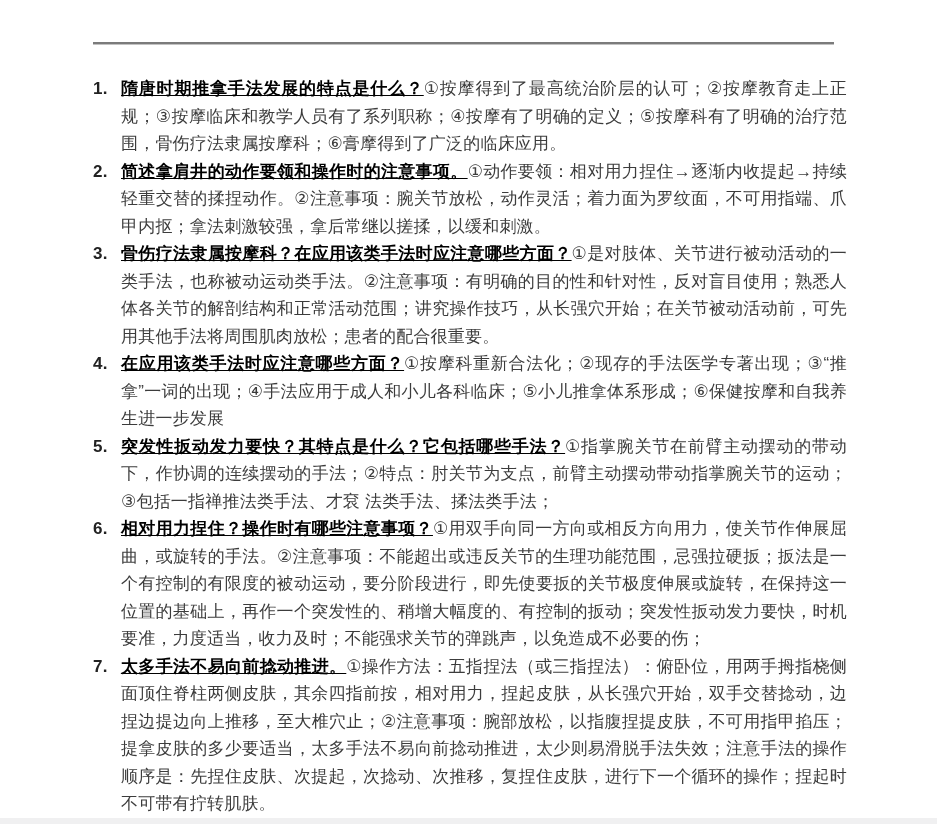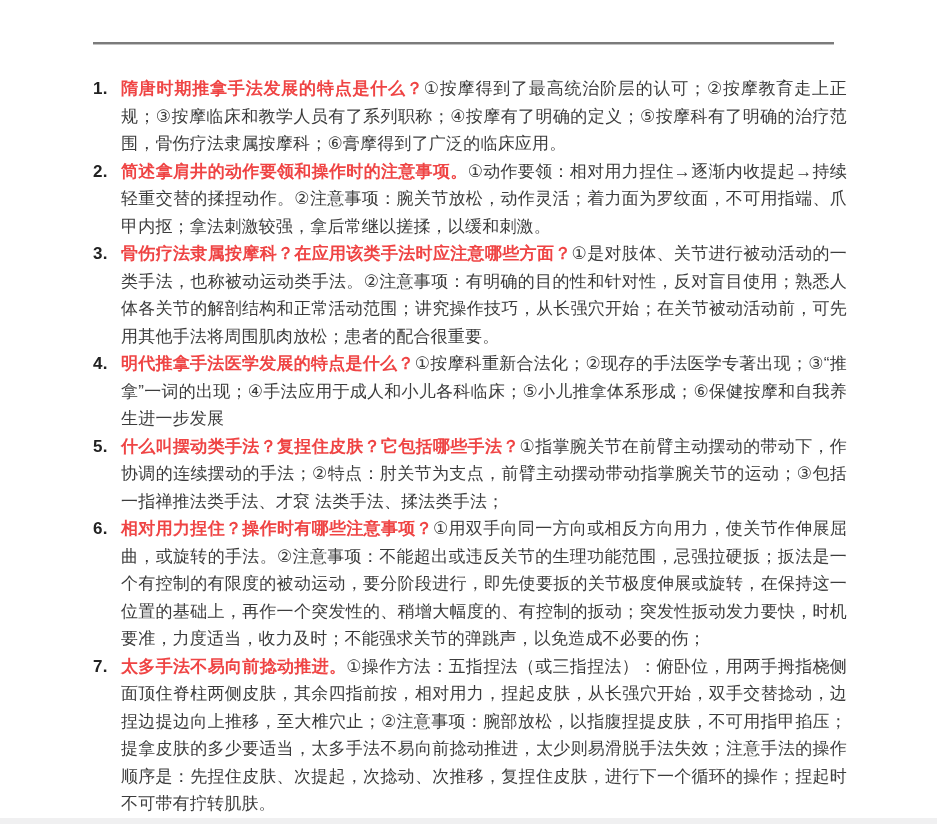--- a/index.html
+++ b/index.html
@@ -39,21 +39,22 @@
   }
   .qa-item .num {
     position: absolute;
     left: 0;
     top: 0;
     font-weight: bold;
     color: #222222;
   }
   .qa-item .q {
     font-weight: bold;
-    color: #ef4444;
+    color: #000000;
+    text-decoration: underline;
   }
   .qa-item .a {
     color: #3c3c3c;
   }
   .bottom-strip {
     position: absolute;
     left: 0;
     bottom: 0;
     width: 937px;
     height: 6px;
@@ -72,25 +73,25 @@
 
   <div class="qa-item">
     <span class="num">2.</span><span class="q">简述拿肩井的动作要领和操作时的注意事项。</span><span class="a">①动作要领：相对用力捏住→逐渐内收提起→持续轻重交替的揉捏动作。②注意事项：腕关节放松，动作灵活；着力面为罗纹面，不可用指端、爪甲内抠；拿法刺激较强，拿后常继以搓揉，以缓和刺激。</span>
   </div>
 
   <div class="qa-item">
     <span class="num">3.</span><span class="q">骨伤疗法隶属按摩科？在应用该类手法时应注意哪些方面？</span><span class="a">①是对肢体、关节进行被动活动的一类手法，也称被动运动类手法。②注意事项：有明确的目的性和针对性，反对盲目使用；熟悉人体各关节的解剖结构和正常活动范围；讲究操作技巧，从长强穴开始；在关节被动活动前，可先用其他手法将周围肌肉放松；患者的配合很重要。</span>
   </div>
 
   <div class="qa-item">
-    <span class="num">4.</span><span class="q">明代推拿手法医学发展的特点是什么？</span><span class="a">①按摩科重新合法化；②现存的手法医学专著出现；③“推拿”一词的出现；④手法应用于成人和小儿各科临床；⑤小儿推拿体系形成；⑥保健按摩和自我养生进一步发展</span>
+    <span class="num">4.</span><span class="q">在应用该类手法时应注意哪些方面？</span><span class="a">①按摩科重新合法化；②现存的手法医学专著出现；③“推拿”一词的出现；④手法应用于成人和小儿各科临床；⑤小儿推拿体系形成；⑥保健按摩和自我养生进一步发展</span>
   </div>
 
   <div class="qa-item">
-    <span class="num">5.</span><span class="q">什么叫摆动类手法？复捏住皮肤？它包括哪些手法？</span><span class="a">①指掌腕关节在前臂主动摆动的带动下，作协调的连续摆动的手法；②特点：肘关节为支点，前臂主动摆动带动指掌腕关节的运动；③包括一指禅推法类手法、才袞 法类手法、揉法类手法；</span>
+    <span class="num">5.</span><span class="q">突发性扳动发力要快？其特点是什么？它包括哪些手法？</span><span class="a">①指掌腕关节在前臂主动摆动的带动下，作协调的连续摆动的手法；②特点：肘关节为支点，前臂主动摆动带动指掌腕关节的运动；③包括一指禅推法类手法、才袞 法类手法、揉法类手法；</span>
   </div>
 
   <div class="qa-item">
     <span class="num">6.</span><span class="q">相对用力捏住？操作时有哪些注意事项？</span><span class="a">①用双手向同一方向或相反方向用力，使关节作伸展屈曲，或旋转的手法。②注意事项：不能超出或违反关节的生理功能范围，忌强拉硬扳；扳法是一个有控制的有限度的被动运动，要分阶段进行，即先使要扳的关节极度伸展或旋转，在保持这一位置的基础上，再作一个突发性的、稍增大幅度的、有控制的扳动；突发性扳动发力要快，时机要准，力度适当，收力及时；不能强求关节的弹跳声，以免造成不必要的伤；</span>
   </div>
 
   <div class="qa-item">
     <span class="num">7.</span><span class="q">太多手法不易向前捻动推进。</span><span class="a">①操作方法：五指捏法（或三指捏法）：俯卧位，用两手拇指桡侧面顶住脊柱两侧皮肤，其余四指前按，相对用力，捏起皮肤，从长强穴开始，双手交替捻动，边捏边提边向上推移，至大椎穴止；②注意事项：腕部放松，以指腹捏提皮肤，不可用指甲掐压；提拿皮肤的多少要适当，太多手法不易向前捻动推进，太少则易滑脱手法失效；注意手法的操作顺序是：先捏住皮肤、次提起，次捻动、次推移，复捏住皮肤，进行下一个循环的操作；捏起时不可带有拧转肌肤。</span>
   </div>
 </div>

